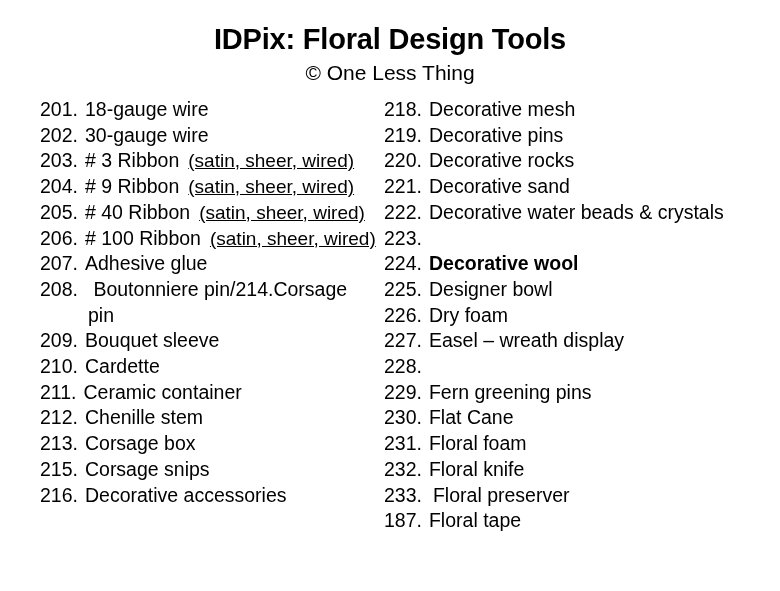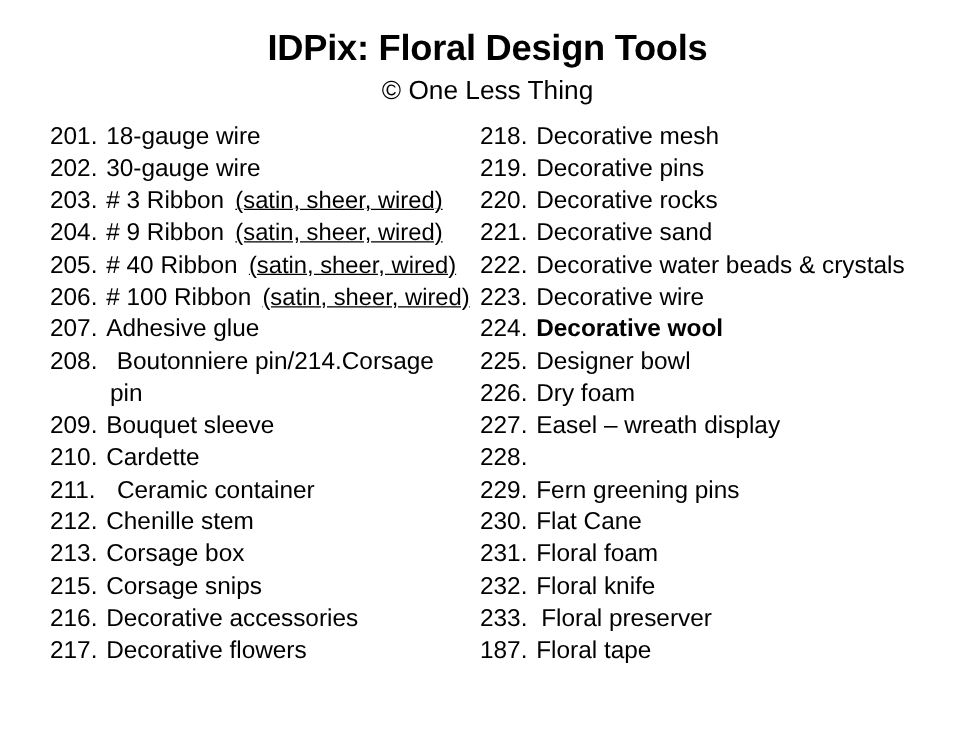--- a/index.html
+++ b/index.html
@@ -137,42 +137,38 @@
         <div class="item">
           <span class="num">209.</span>
           <span class="label" style="margin-left: 7px;">Bouquet sleeve</span>
         </div>
         <div class="item">
           <span class="num">210.</span>
           <span class="label" style="margin-left: 7px;">Cardette</span>
         </div>
         <div class="item">
           <span class="num">211.</span>
-          <span class="label" style="margin-left: 17px;">Ceramic container</span>
+          <span class="label" style="margin-left: 7px;">Ceramic container</span>
         </div>
         <div class="item">
           <span class="num">212.</span>
           <span class="label" style="margin-left: 7px;">Chenille stem</span>
         </div>
         <div class="item">
           <span class="num">213.</span>
           <span class="label" style="margin-left: 7px;">Corsage box</span>
         </div>
         <div class="item">
           <span class="num">215.</span>
           <span class="label" style="margin-left: 7px;">Corsage snips</span>
         </div>
         <div class="item">
           <span class="num">216.</span>
           <span class="label" style="margin-left: 7px;">Decorative accessories</span>
         </div>
-        <div class="item">
-          <span class="num">217.</span>
-          <span class="label" style="margin-left: 7px;">Decorative flowers</span>
-        </div>
       </div>
     <div class="col col-right" id="right-col">
         <div class="item">
           <span class="num">218.</span>
           <span class="label" style="margin-left: 7px;">Decorative mesh</span>
         </div>
         <div class="item">
           <span class="num">219.</span>
           <span class="label" style="margin-left: 7px;">Decorative pins</span>
         </div>
@@ -183,21 +179,20 @@
         <div class="item">
           <span class="num">221.</span>
           <span class="label" style="margin-left: 7px;">Decorative sand</span>
         </div>
         <div class="item">
           <span class="num">222.</span>
           <span class="label" style="margin-left: 7px;">Decorative water beads &amp; crystals</span>
         </div>
         <div class="item">
           <span class="num">223.</span>
-          <span class="label" style="margin-left: 7px;">Decorative wire</span>
         </div>
         <div class="item">
           <span class="num">224.</span>
           <span class="label" style="margin-left: 7px; font-weight: bold;">Decorative wool</span>
         </div>
         <div class="item">
           <span class="num">225.</span>
           <span class="label" style="margin-left: 7px;">Designer bowl</span>
         </div>
         <div class="item">

